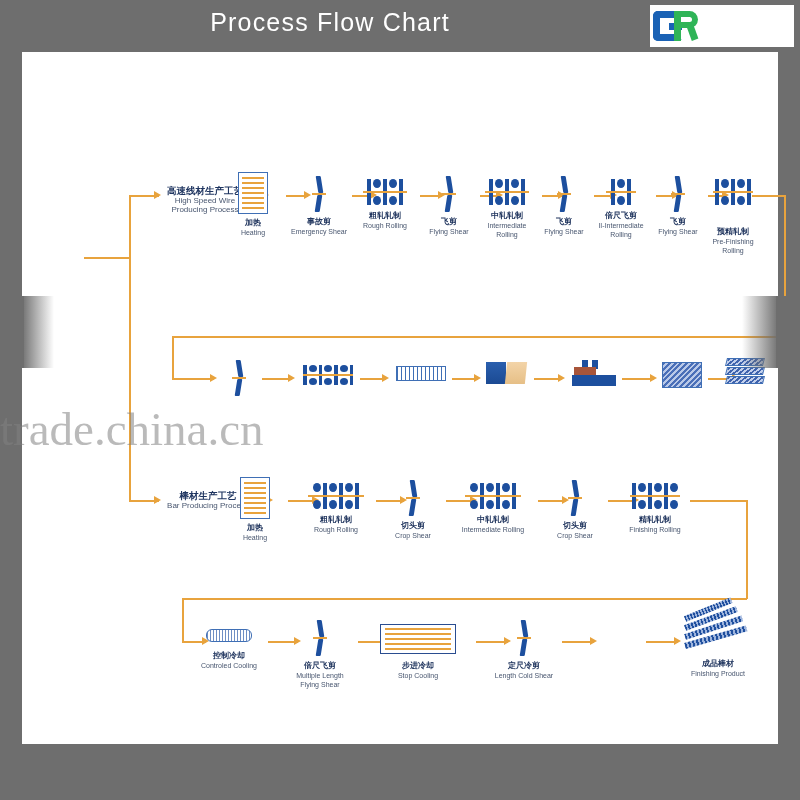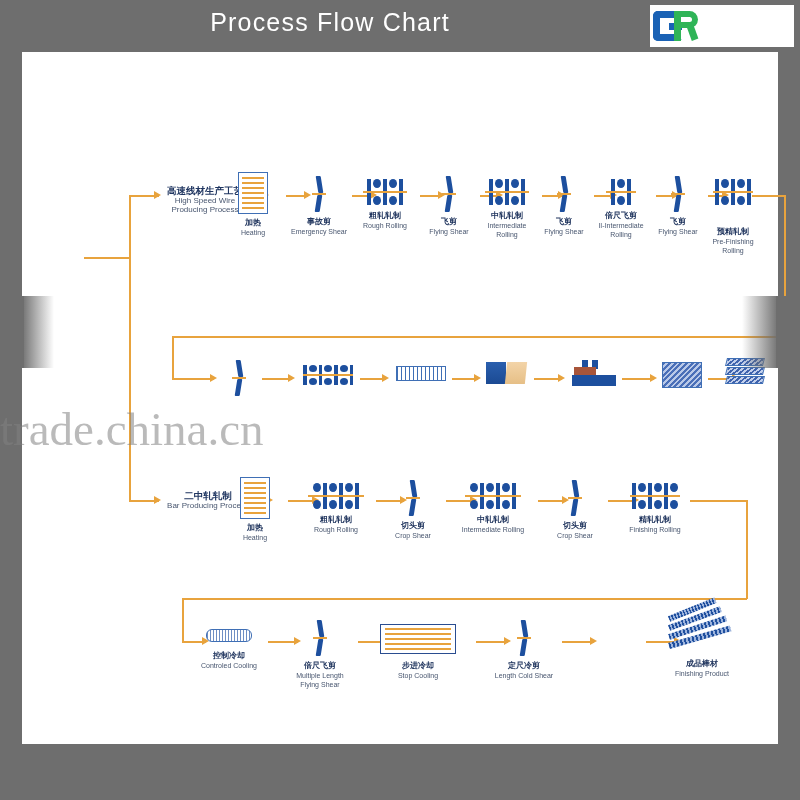--- a/index.html
+++ b/index.html
@@ -707,21 +707,21 @@
 
     <div class="node" style="left:700px; top:306px; width:48px;">
       <div class="node-icon coil-stack">
         <i style="top:0px;   transform:skewX(-14deg);"></i>
         <i style="top:9px;   transform:skewX(-14deg);"></i>
         <i style="top:18px;  transform:skewX(-14deg);"></i>
       </div>
     </div>
 
     <div class="node stage-label" style="left:140px; top:438px; width:92px;">
-      <div class="label-cn">二中轧轧制</div>
+      <div class="label-cn">棒材生产工艺</div>
       <div class="label-en">Bar Producing Process</div>
     </div>
     <div class="line-h" style="left:232px; top:448px; width:16px;"></div>
     <div class="arrow" style="left:244px; top:444px;"></div>
 
     <div class="node" style="left:202px; top:425px; width:62px;">
       <div class="node-icon furnace">
         <div class="bar"></div>
           <div class="bar"></div>
           <div class="bar"></div>
@@ -889,21 +889,21 @@
       </div>
       <div class="label-cn" style="margin-top:4px;">定尺冷剪</div>
       <div class="label-en">Length Cold Shear</div>
     </div>
     <div class="line-h" style="left:540px; top:589px; width:32px;"></div>
     <div class="arrow" style="left:568px; top:585px;"></div>
 
     <div class="line-h" style="left:624px; top:589px; width:32px;"></div>
     <div class="arrow" style="left:652px; top:585px;"></div>
 
-    <div class="node" style="left:632px; top:562px; width:96px;text-align:center;">
+    <div class="node" style="left:648px; top:562px; width:96px;text-align:center;">
       <div class="node-icon bundle">
         <i style="top:2px;  transform:rotate(-22deg) scaleX(0.78);"></i>
         <i style="top:11px; transform:rotate(-20deg) scaleX(0.86);"></i>
         <i style="top:20px; transform:rotate(-18deg) scaleX(0.94);"></i>
         <i style="top:29px; transform:rotate(-16deg) scaleX(1.0);"></i>
       </div>
       <div class="label-cn" style="margin-top:6px;">成品棒材</div>
       <div class="label-en">Finishing Product</div>
     </div>
 

